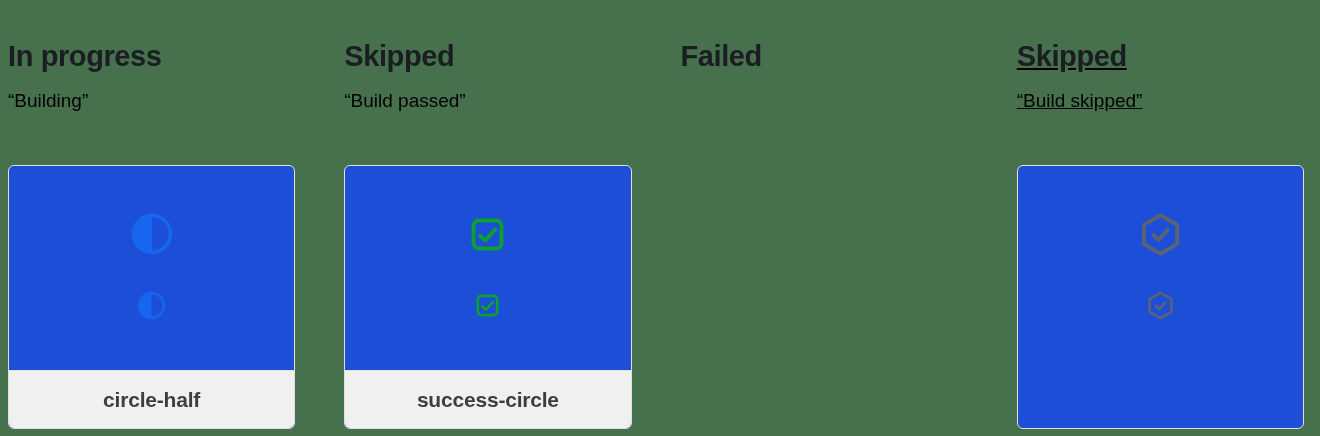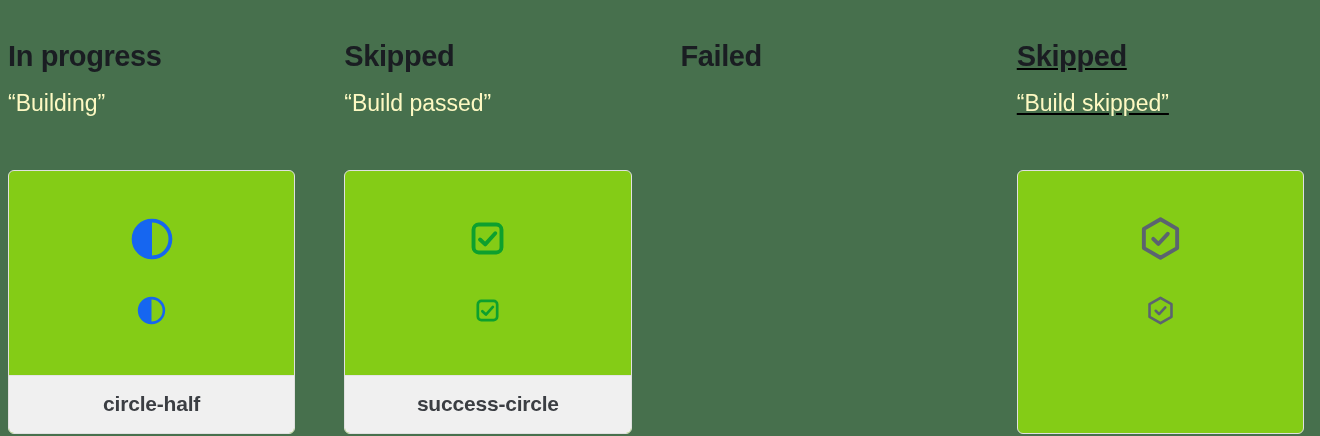--- a/index.html
+++ b/index.html
@@ -32,30 +32,30 @@
     margin-top: 40px;
     font-size: 29px;
     font-weight: 700;
     letter-spacing: -0.4px;
     line-height: 1.15;
     color: #1a1d22;
   }
 
   .subtitle {
     margin-top: 17px;
-    font-size: 23px;
+    font-size: 19px;
     font-weight: 400;
     line-height: 1.15;
-    color: #fef9c3;
+    color: #000000;
   }
 
   .card {
     margin-top: 53px;
     height: 264px;
-    background: #84cc16;
+    background: #1d4ed8;
     border: 1px solid #e0e0e0;
     border-radius: 6px;
     display: flex;
     flex-direction: column;
     overflow: hidden;
   }
 
   .card-body {
     flex: 1 1 auto;
     display: flex;

